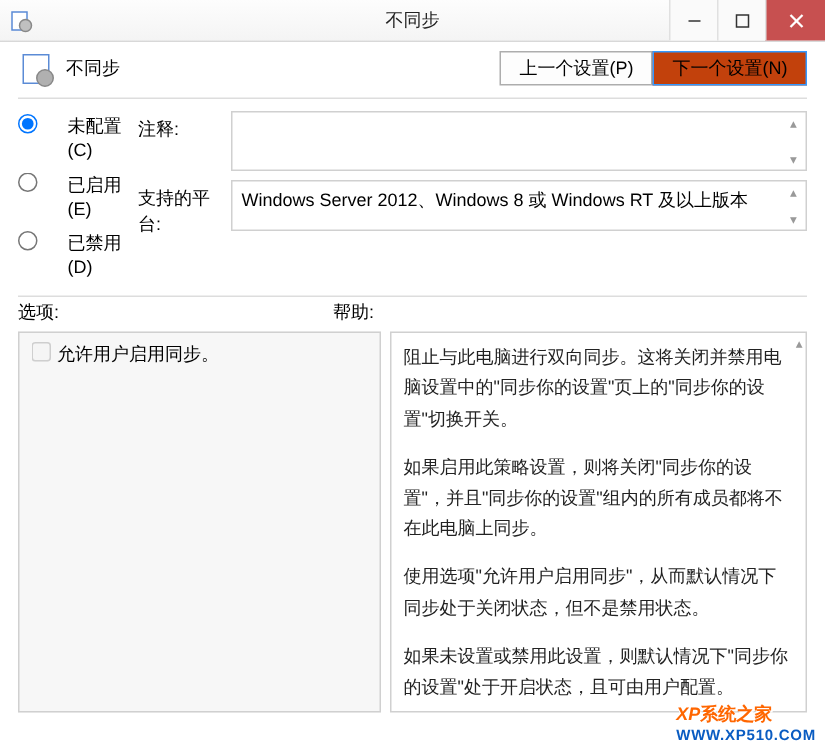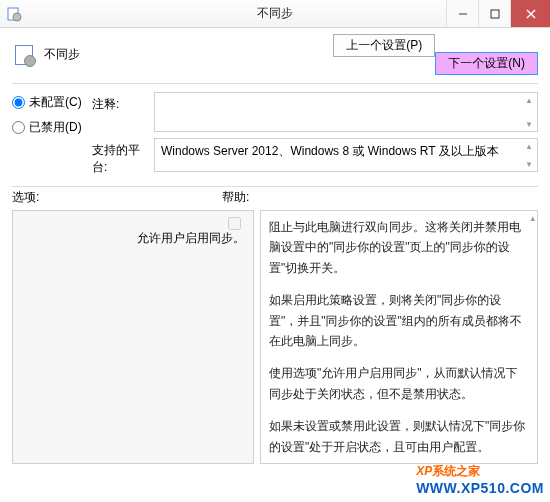--- a/index.html
+++ b/index.html
@@ -13,50 +13,50 @@
 .win-btn.close { background:#c75050; color:#fff; width:40px; }
 .win-btn svg { width:10px; height:10px; }
 
 .header-row { display:flex; align-items:center; padding: 6px 12px 8px 12px; }
 .header-icon { width:24px; height:20px; margin-right:8px; position:relative; }
 .header-icon .file { width:18px; height:20px; background:#fff; border:1px solid #5b8bd6; position:absolute; left:3px; }
 .header-icon .gear { position:absolute; right:0; bottom:-2px; width:12px; height:12px; border-radius:50%; background:#b0b0b0; border:1px solid #888; }
 .header-text { font-size: 12px; }
 .nav-buttons { margin-left:auto; display:flex; gap:0; }
 .nav-btn { height:23px; padding: 0 12px; background:#fdfdfd; border:1px solid #adadad; }
-.nav-btn.next { border:1px solid #3399ff; background:#f0abfc;margin-top:18px; }
+.nav-btn.next { border:1px solid #3399ff; background:#c2410c; }
 
 .divider { border-top:1px solid #ddd; margin: 0 12px; }
 
 .config-area { display:flex; padding: 8px 12px 4px 12px; }
 .radios { width: 80px; padding-top: 2px; }
-.radio-row { display:flex; align-items:center; margin-bottom: 8px; }
+.radio-row { display:flex; align-items:flex-start; margin-bottom: 8px; gap: 16px; }
 .radio-row input { margin: 0 4px 0 0; }
 .fields { flex:1; }
 .field-row { display:flex; margin-bottom: 6px; }
 .field-label { width: 62px; padding-top: 4px; }
 .field-box { flex:1; border:1px solid #d0d0d0; background:#fff; height: 40px; padding: 4px 6px; position:relative; }
 .field-box.platform { height: 34px; }
 .scroll-arrows { position:absolute; right:0; top:0; bottom:0; width:16px; display:flex; flex-direction:column; justify-content:space-between; }
 .scroll-arrows span { height:14px; display:flex; align-items:center; justify-content:center; color:#999; font-size:9px; }
 
 .labels-row { display:flex; padding: 2px 12px 4px 12px; }
 .labels-row .l1 { width: 210px; }
 
 .lower { display:flex; padding: 0 12px 12px 12px; gap:6px; height: 266px; }
 .pane { border:1px solid #d0d0d0; background:#fff; flex:1; padding: 6px 8px; position:relative; }
 .pane.left { background:#f7f7f7; flex: 0 0 242px; }
-.chk-row { display:flex; align-items:flex-end;flex-direction:column; }
+.chk-row { display:flex; align-items:flex-start; }
 .chk-row input { margin: 0 4px 0 0; }
 .help-text { line-height: 1.7; color:#222; }
 .help-text p { margin: 0 0 12px 0; }
 .right-scroll { position:absolute; right:0; top:0; color:#999; font-size:9px; padding:2px; }
 
 .watermark { position:absolute; right:6px; bottom:6px; color:#ff6600; font-weight:bold; font-size:18px; text-shadow: 1px 1px 0 #fff, -1px -1px 0 #fff; }
-.watermark .sub { font-size:14px; color:#0a5cc2; display:block; text-align:right; letter-spacing:0.5px; }
+.watermark .sub { font-size:10px; color:#0a5cc2; display:block; text-align:right; letter-spacing:0.5px; }
 </style>
 </head>
 <body>
 
 <div class="titlebar">
   <span class="titlebar-icon">
     <svg viewBox="0 0 16 16">
         <rect x="2" y="2" width="10" height="12" fill="#fff" stroke="#5b8bd6"></rect>
         <circle cx="11" cy="11" r="4" fill="#c0c0c0" stroke="#888"></circle>
       </svg>
@@ -94,20 +94,24 @@
   </div>
 </div>
 
 <div class="divider"></div>
 
 <div class="config-area">
   <div class="radios">
     <label class="radio-row">
       <input type="radio" name="cfg" checked="" style="">
       <span>未配置(C)</span>
+    </label>
+    <label class="radio-row">
+      <input type="radio" name="cfg" style="">
+      <span>已启用(E)</span>
     </label>
     <label class="radio-row">
       <input type="radio" name="cfg" style="">
       <span>已禁用(D)</span>
     </label>
   </div>
   <div class="fields">
     <div class="field-row">
       <div class="field-label">注释:</div>
       <div class="field-box">

